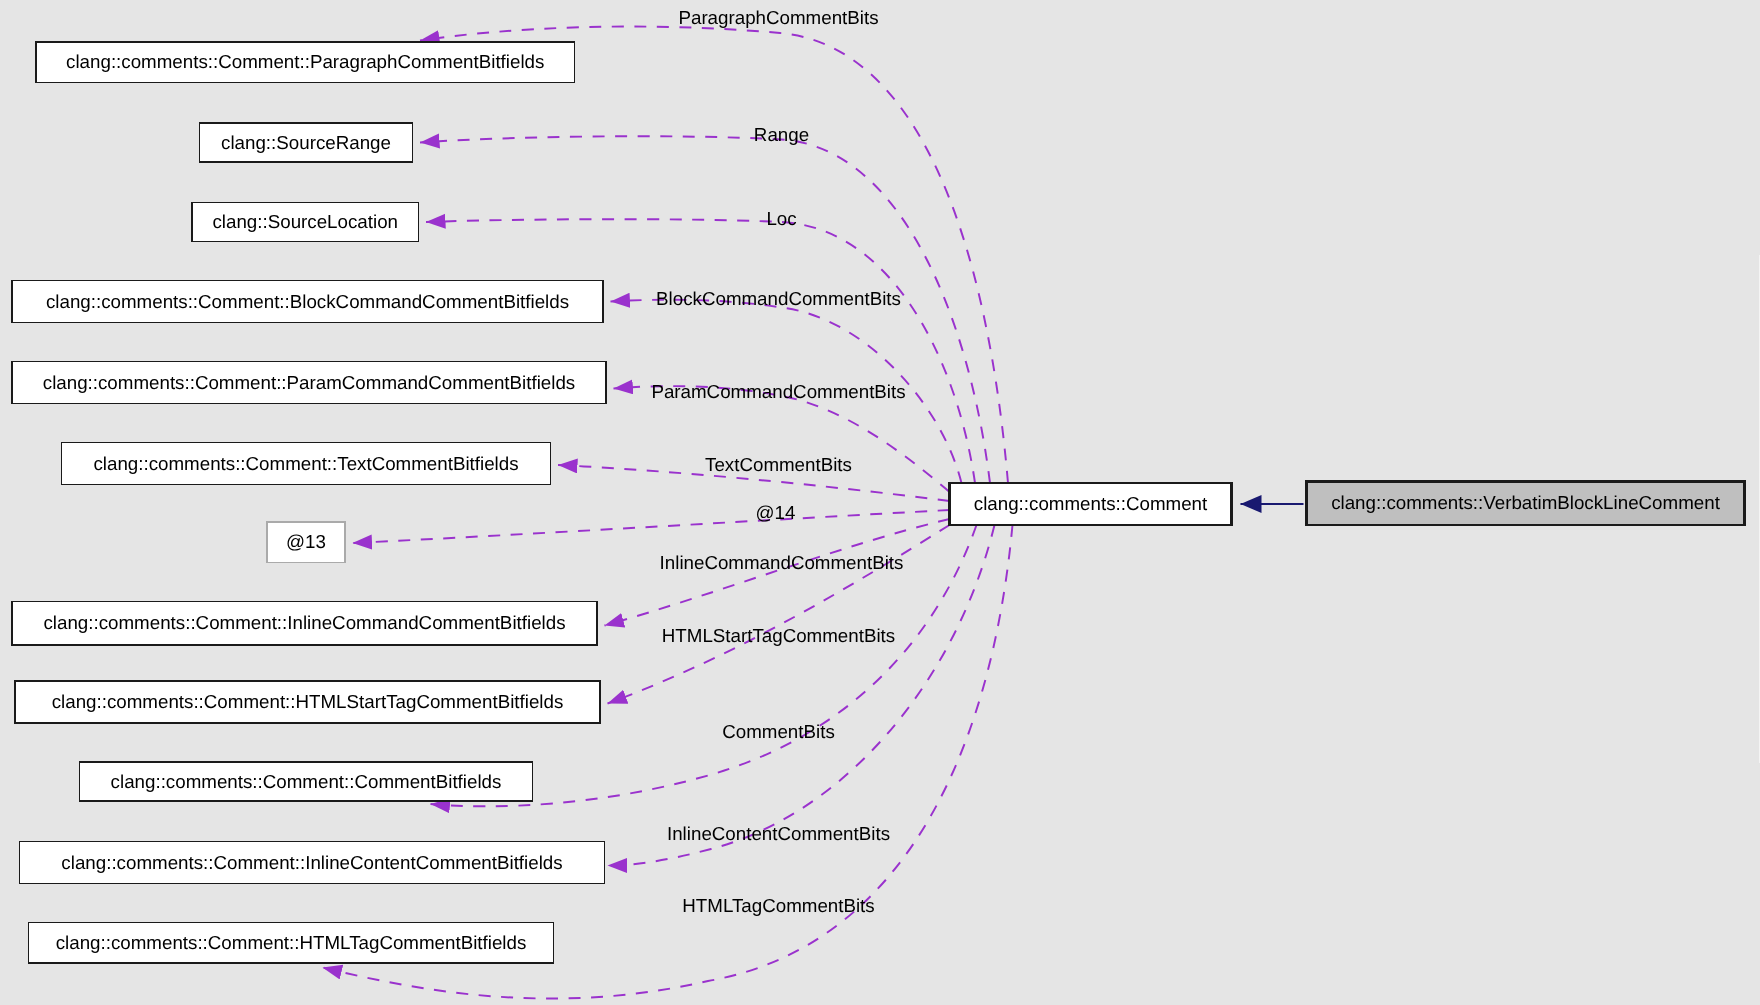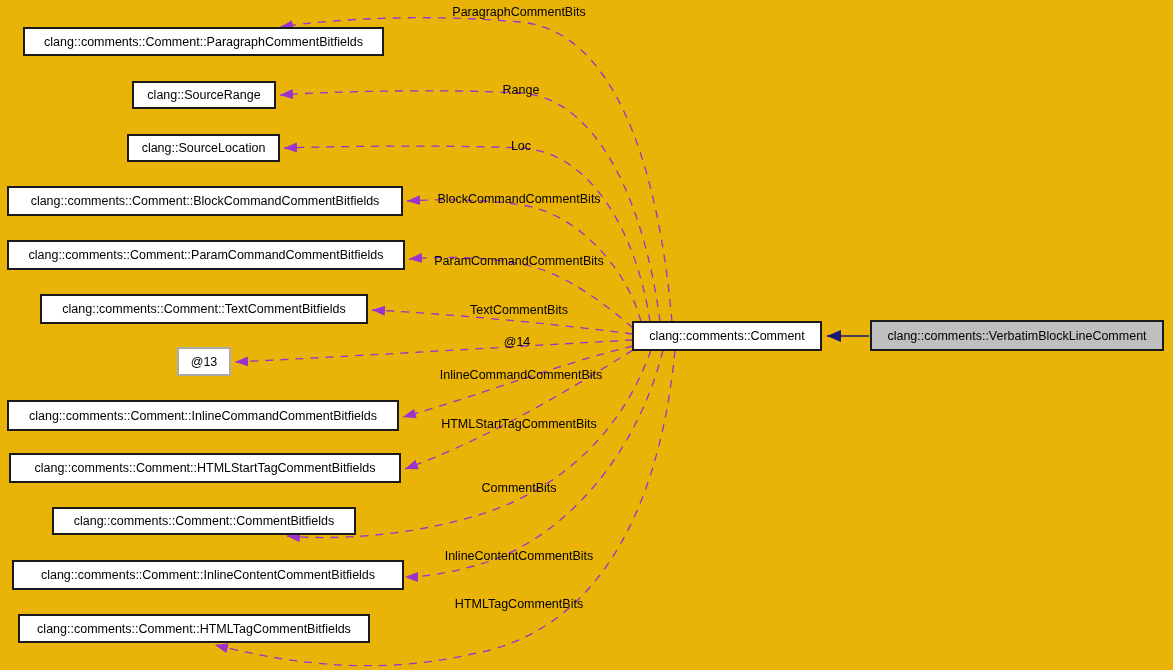--- a/index.html
+++ b/index.html
@@ -5,21 +5,21 @@
   html, body {
     margin: 0;
     padding: 0;
     background: #ffffff;
     font-family: "Liberation Sans", sans-serif;
   }
   .stage {
     position: relative;
     width: 1173px;
     height: 670px;
-    background: #eab308;
+    background: #e5e5e5;
     overflow: hidden;
   }
   svg { display: block; }
   .node-rect { shape-rendering: crispEdges; }
   .node-label, .edge-label {
     font-family: "Liberation Sans", sans-serif;
     font-size: 12.5px;
     fill: #000000;
   }
   .edge-usage { fill: none; }

